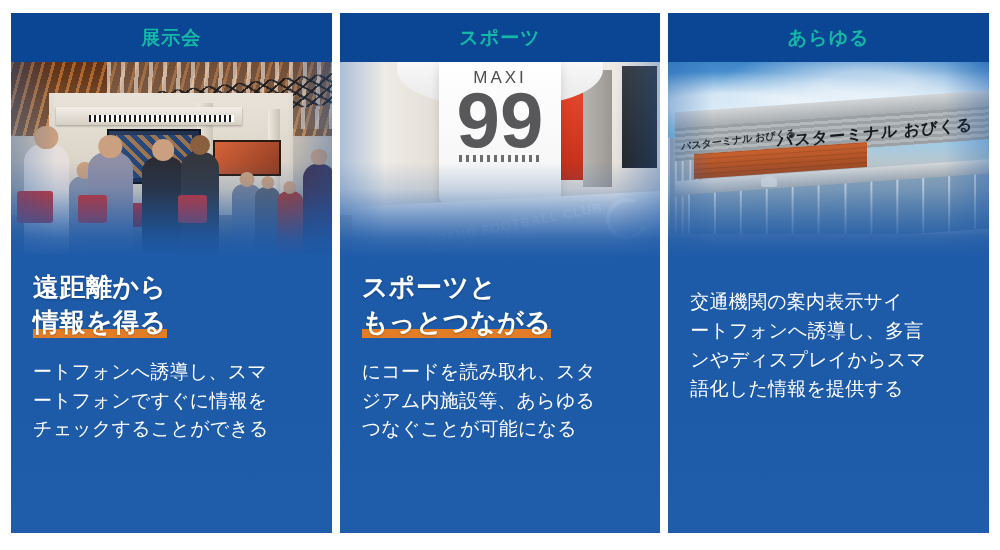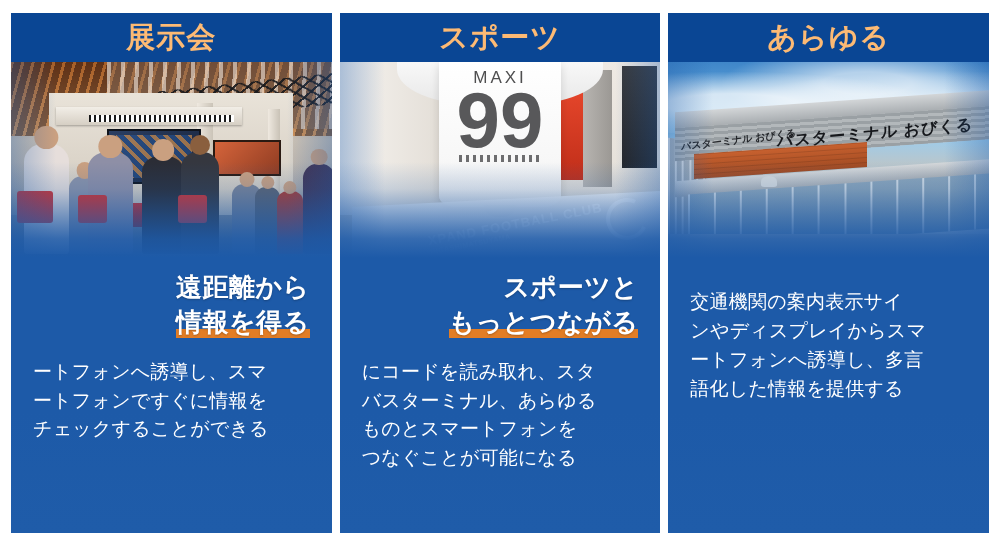--- a/index.html
+++ b/index.html
@@ -37,22 +37,22 @@
   
   .card-header {
     height: 49px;
     flex: 0 0 49px;
     background: #0a4694;
     display: flex;
     align-items: center;
     justify-content: center;
   }
   .card-header-title {
-    color: #fdba74;
-    font-size: 29px;
+    color: #14b8a6;
+    font-size: 19px;
     font-weight: bold;
     letter-spacing: 1px;
     line-height: 1;
   }
 
   
   .card-photo {
     position: relative;
     height: 196px;
     flex: 0 0 196px;
@@ -353,21 +353,21 @@
 
   .headline {
     margin-top: 12px;
     color: #ffffff;
     font-size: 26px;
     font-weight: bold;
     line-height: 1.34;
     letter-spacing: .5px;
     text-shadow: 0 1px 2px rgba(0,0,0,.25);
   }
-  .headline .ln { display: block; text-align: right; }
+  .headline .ln { display: block; }
   .headline .hl {
     display: inline;
     background-image: linear-gradient(to top, #e27d25 0px, #e27d25 9px, rgba(0,0,0,0) 9px);
     background-repeat: no-repeat;
     padding-bottom: 1px;
   }
 
   .desc {
     margin-top: 18px;
     color: #ffffff;
@@ -478,22 +478,21 @@
       <div class="fade"></div>
     </div>
 
     <div class="card-body">
       <div class="headline">
         <span class="ln">スポーツと</span>
         <span class="ln"><span class="hl">もっとつながる</span></span>
       </div>
       <div class="desc">
         <span class="ln">にコードを読み取れ、スタ</span>
-        <span class="ln">バスターミナル、あらゆる</span>
-        <span class="ln">ものとスマートフォンを</span>
+        <span class="ln">ジアム内施設等、あらゆる</span>
         <span class="ln">つなぐことが可能になる</span>
       </div>
     </div>
   </div>
 
   <div class="card">
     <div class="card-header">
       <div class="card-header-title">あらゆる</div>
     </div>
 
@@ -513,20 +512,20 @@
       </div>
       <div class="fade-side"></div>
       <div class="fade"></div>
     </div>
 
     <div class="card-body">
       <div class="headline">
       </div>
       <div class="desc">
         <span class="ln">交通機関の案内表示サイ</span>
+        <span class="ln">ートフォンへ誘導し、多言</span>
         <span class="ln">ンやディスプレイからスマ</span>
-        <span class="ln">ートフォンへ誘導し、多言</span>
         <span class="ln">語化した情報を提供する</span>
       </div>
     </div>
   </div>
 
 </div>
 
 </body></html>

